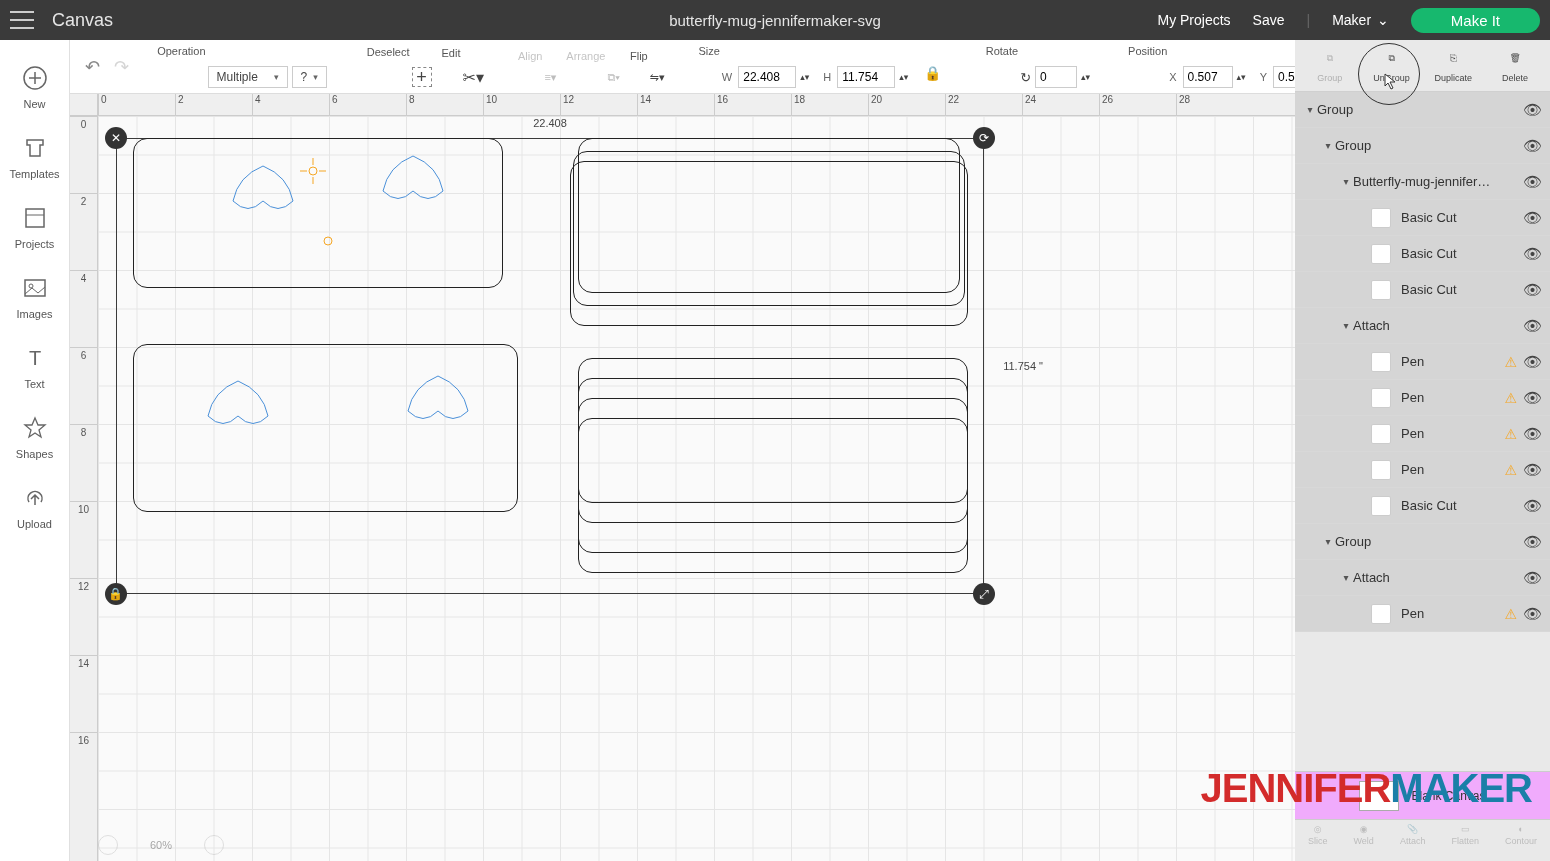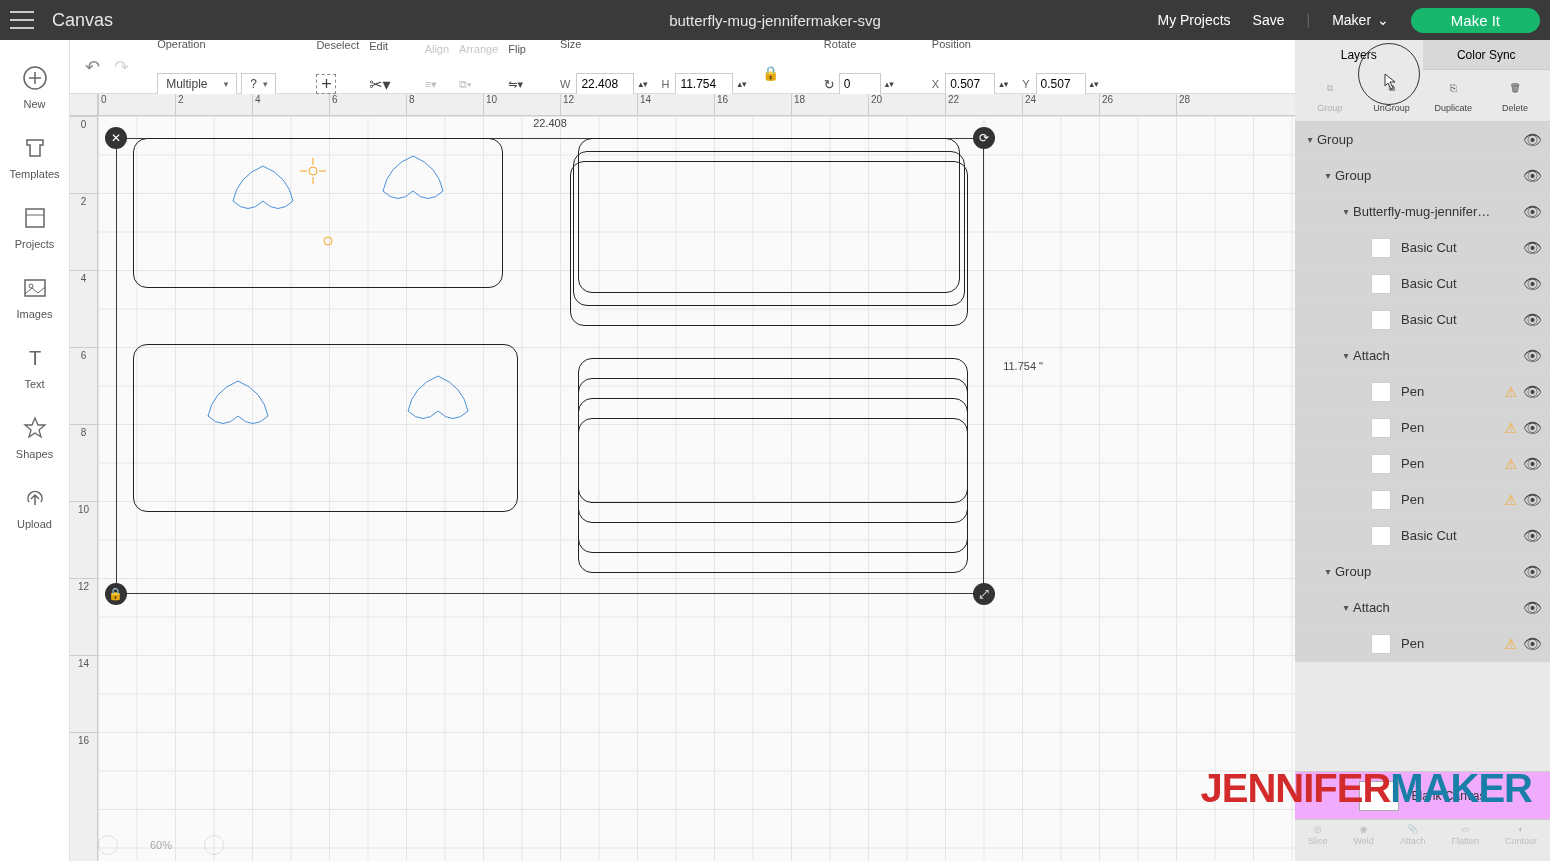--- a/index.html
+++ b/index.html
@@ -11,21 +11,21 @@
 .hamburger span { height: 2px; background: #ccc; }
 .canvas-lbl { font-size: 18px; color: #e5e5e5; font-weight: 300; }
 .project-title { position: absolute; left: 50%; transform: translateX(-50%); font-size: 15px; color: #e5e5e5; }
 .top-right { margin-left: auto; display: flex; align-items: center; gap: 22px; font-size: 14px; }
 .top-right .divider { color: #666; }
 .machine-sel { display: flex; align-items: center; gap: 6px; }
 .makeit { background: #17b86e; padding: 4px 40px; border-radius: 15px; font-size: 15px; }
 
 
 .toolbar { height: 54px; background: #fff; border-bottom: 1px solid #ddd; display: flex; align-items: center; padding-left: 70px; position: relative; gap: 10px; }
-.tb-group { display: flex; flex-direction: column; align-items: flex-start; gap: 2px; font-size: 11px; color: #444; }
+.tb-group { display: flex; align-items: flex-start; gap: 2px; font-size: 11px; color: #444; }
 .tb-group .lbl { font-size: 11px; color: #555; }
 .tb-group .ctrl { display: flex; align-items: center; gap: 4px; margin-top: 21px; }
 .tb-sel { border: 1px solid #ccc; padding: 3px 8px; font-size: 12px; min-width: 80px; background: #fff; display: flex; align-items: center; justify-content: space-between; }
 .tb-sel::after { content: "▾"; color: #666; font-size: 9px; margin-left: 6px; }
 .tb-input { border: 1px solid #ccc; width: 58px; padding: 3px 4px; font-size: 12px; }
 .tb-label-sm { font-size: 11px; color: #666; margin-right: 2px; }
 .tb-disabled { opacity: 0.35; }
 .undo-redo { display: flex; gap: 14px; margin-right: 18px; margin-left:15px}
 .undo-redo .arr { font-size: 18px; color: #888; }
 
@@ -338,24 +338,20 @@
       </svg>
   </div>
   <div class="canvas-bottom-bar">
     <div class="pg"></div>
     <span style="font-size:11px">60%</span>
     <div class="pg"></div>
   </div>
 </div>
 
 <div class="rightpanel">
-  <div class="rp-tabs">
-    <div class="tab active">Layers</div>
-    <div class="tab">Color Sync</div>
-  </div>
   <div class="rp-actions">
     <div class="rp-action disabled">
         <div class="ic">⧉</div>
         <span>Group</span>
       </div>
     <div class="rp-action">
         <div class="ic">⧉</div>
         <span>UnGroup</span>
       </div>
     <div class="rp-action">

